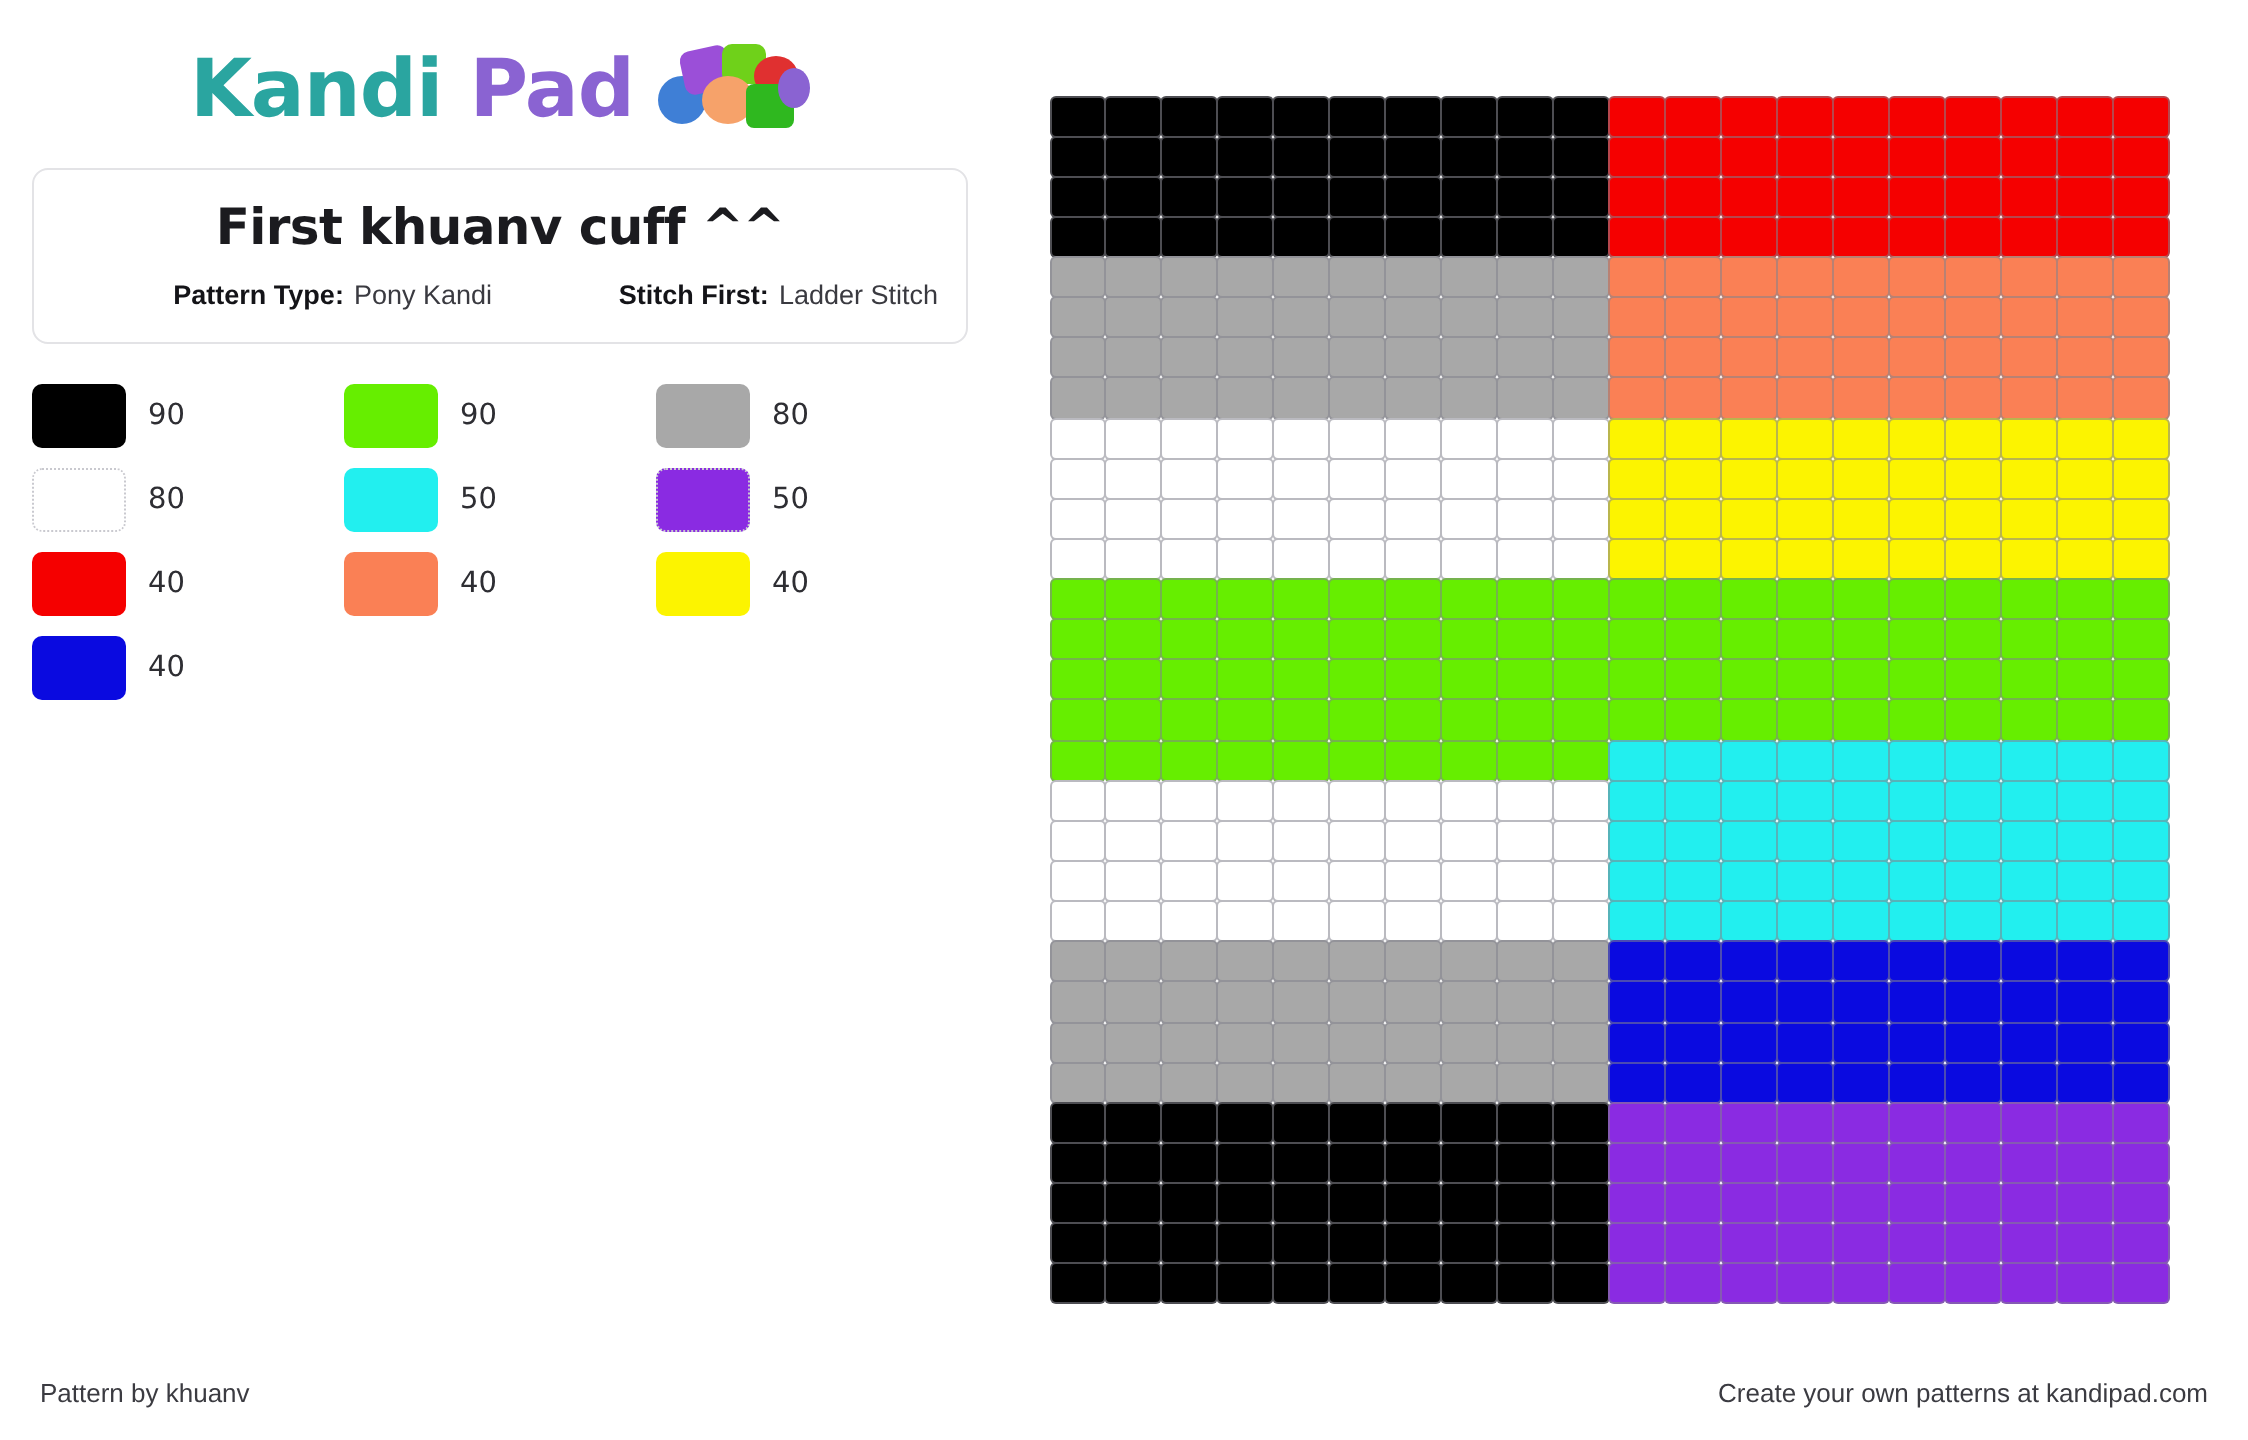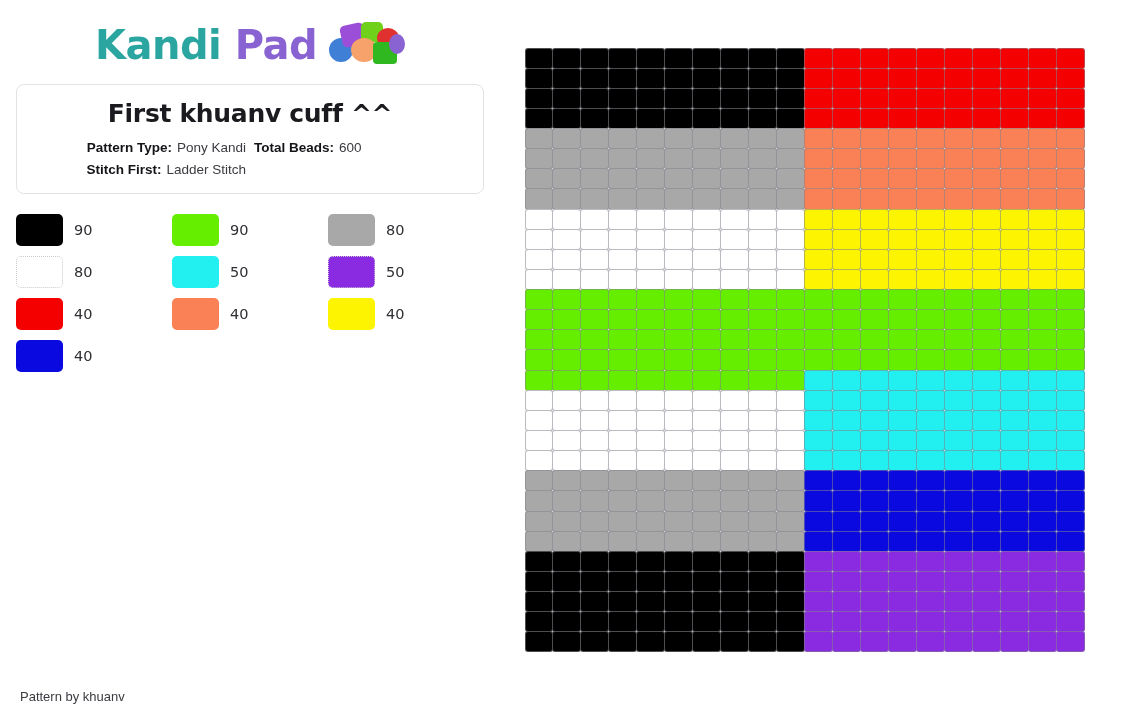--- a/index.html
+++ b/index.html
@@ -168,24 +168,20 @@
       </div>
     </div>
 
     <div class="info-card">
       <div class="pattern-title">First khuanv cuff ^^</div>
       <div class="meta-grid">
         <div class="meta-cell left">
           <span class="meta-label">Pattern Type:</span>
           <span class="meta-value">Pony Kandi</span>
         </div>
-        <div class="meta-cell right">
-          <span class="meta-label">Total Beads:</span>
-          <span class="meta-value">600</span>
-        </div>
         <div class="meta-cell left">
           <span class="meta-label">Stitch First:</span>
           <span class="meta-value">Ladder Stitch</span>
         </div>
       </div>
     </div>
 
     <div class="legend" id="legend">
         <div class="legend-item">
           <div class="swatch" style="background: rgb(0, 0, 0);"></div>
@@ -831,15 +827,16 @@
         <div class="cell" style="background: rgb(138, 43, 226);"></div>
         <div class="cell" style="background: rgb(138, 43, 226);"></div>
         <div class="cell" style="background: rgb(138, 43, 226);"></div>
         <div class="cell" style="background: rgb(138, 43, 226);"></div>
         <div class="cell" style="background: rgb(138, 43, 226);"></div>
       </div>
   </div>
 
   <div class="footer">
     <div class="footer-left">Pattern by khuanv</div>
+    <div class="footer-right">Create your own patterns at kandipad.com</div>
   </div>
 
 </div>
 
 </body></html>

